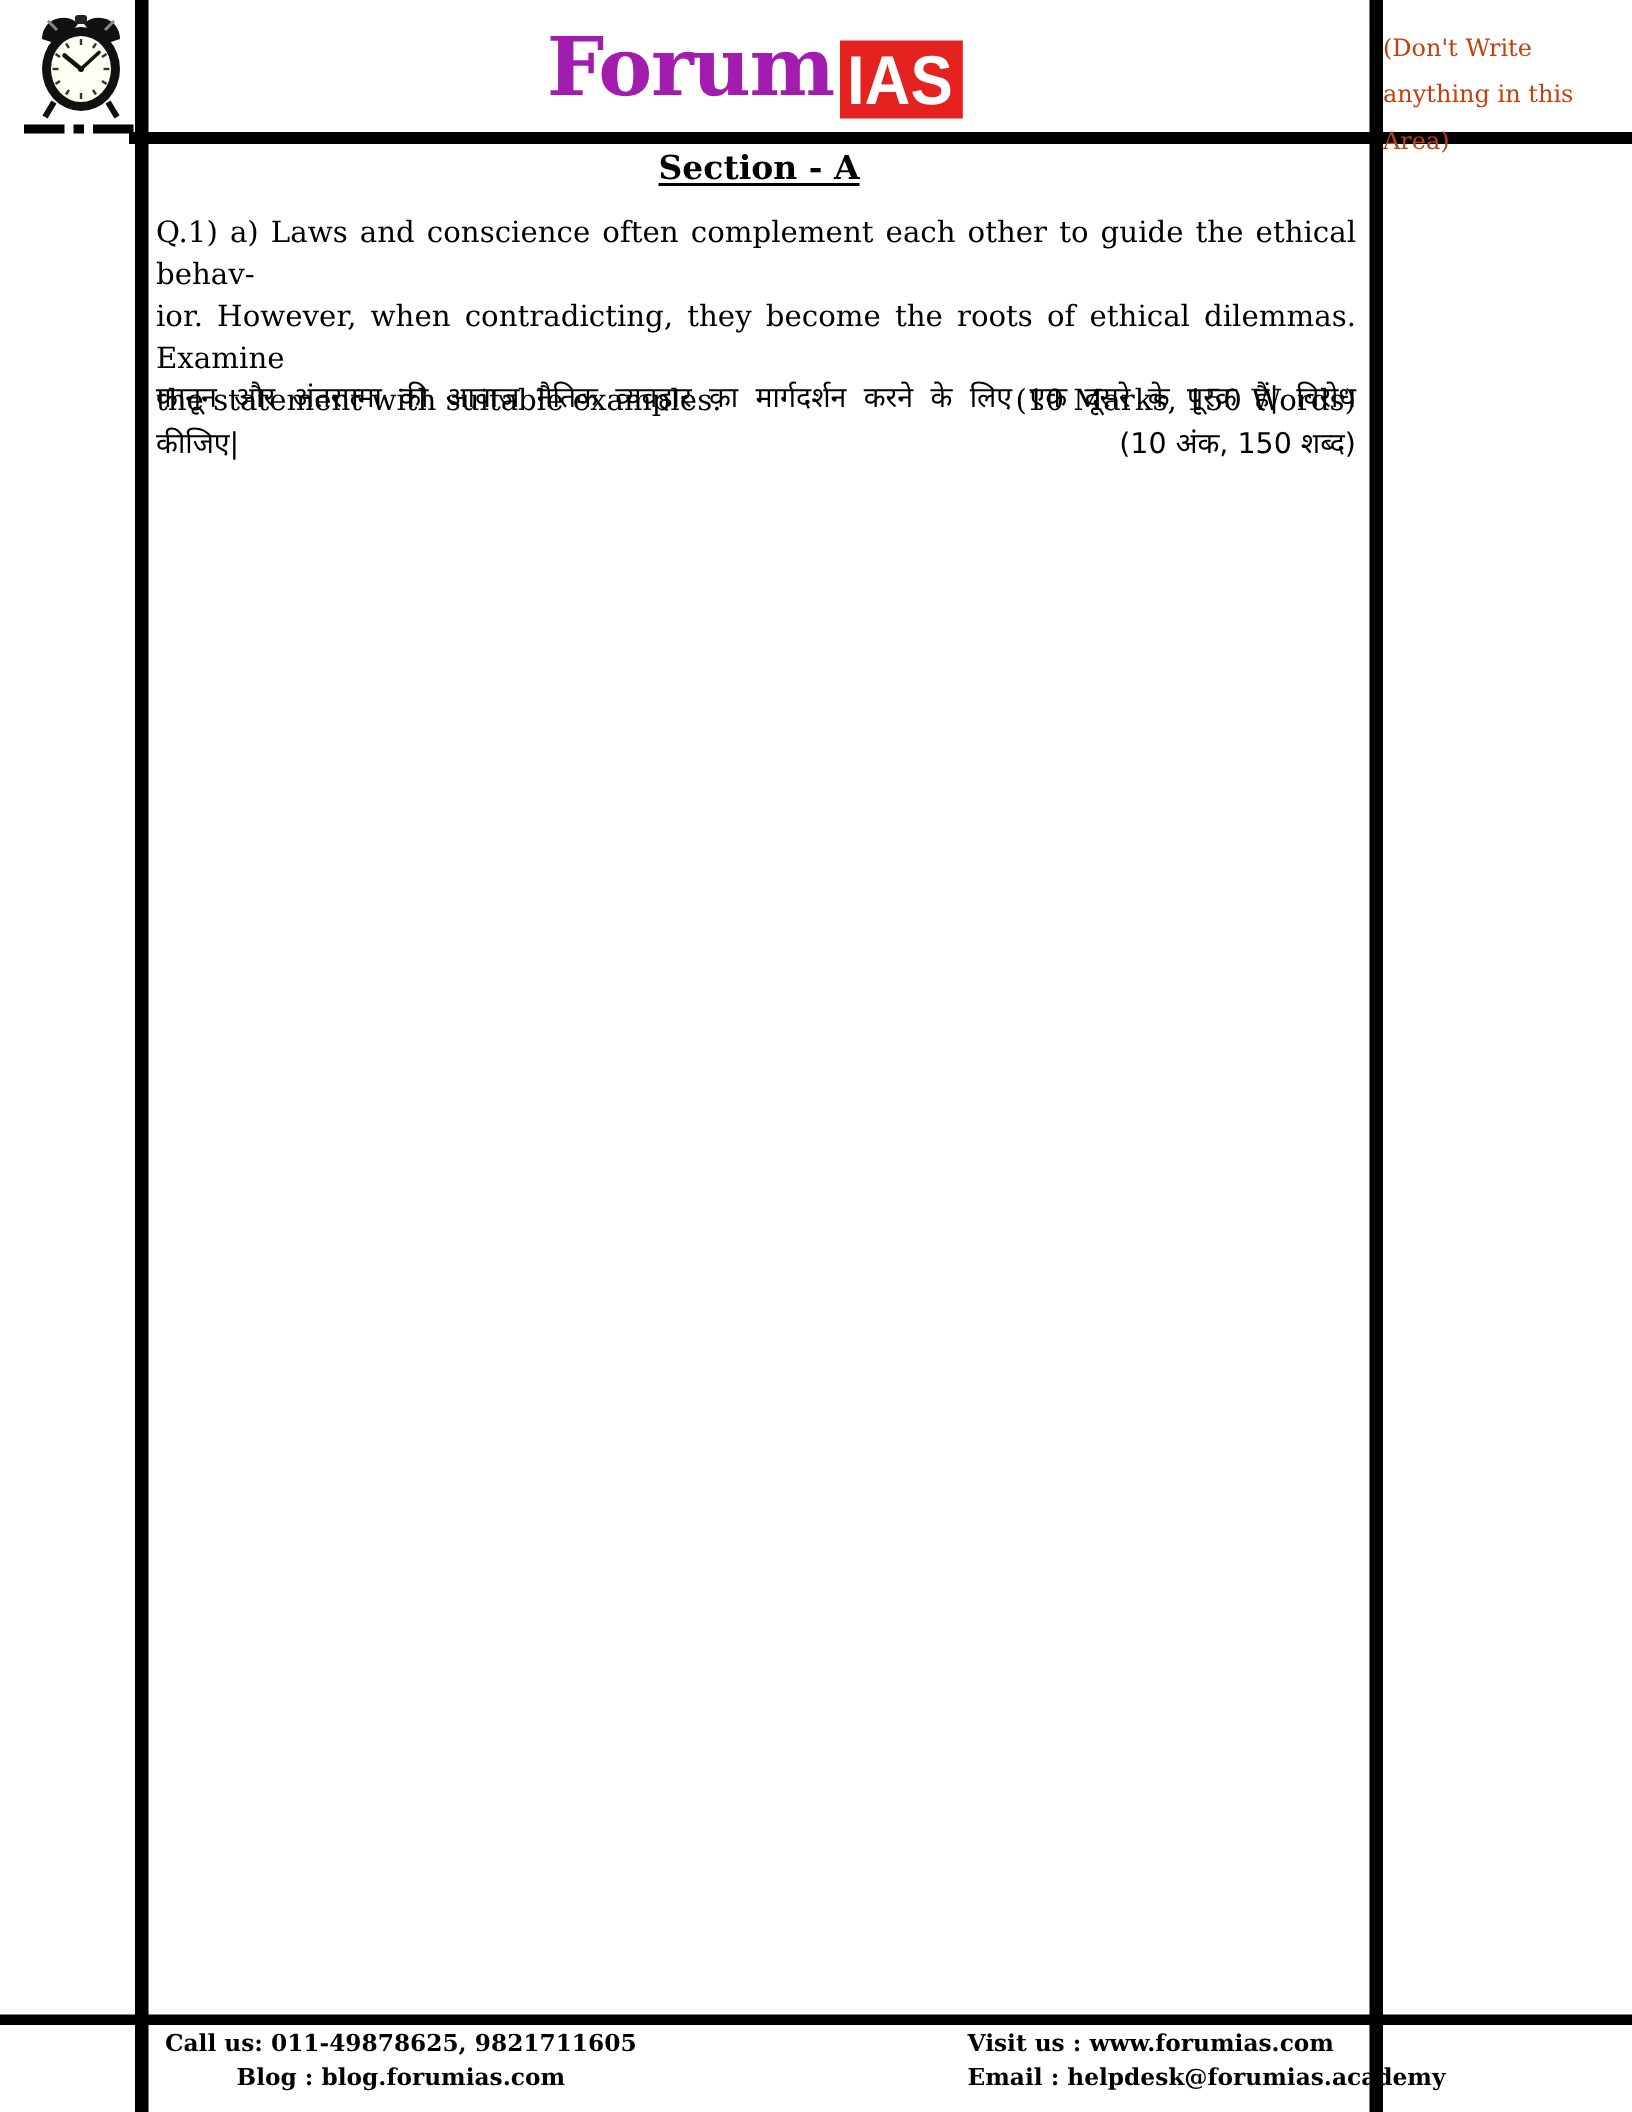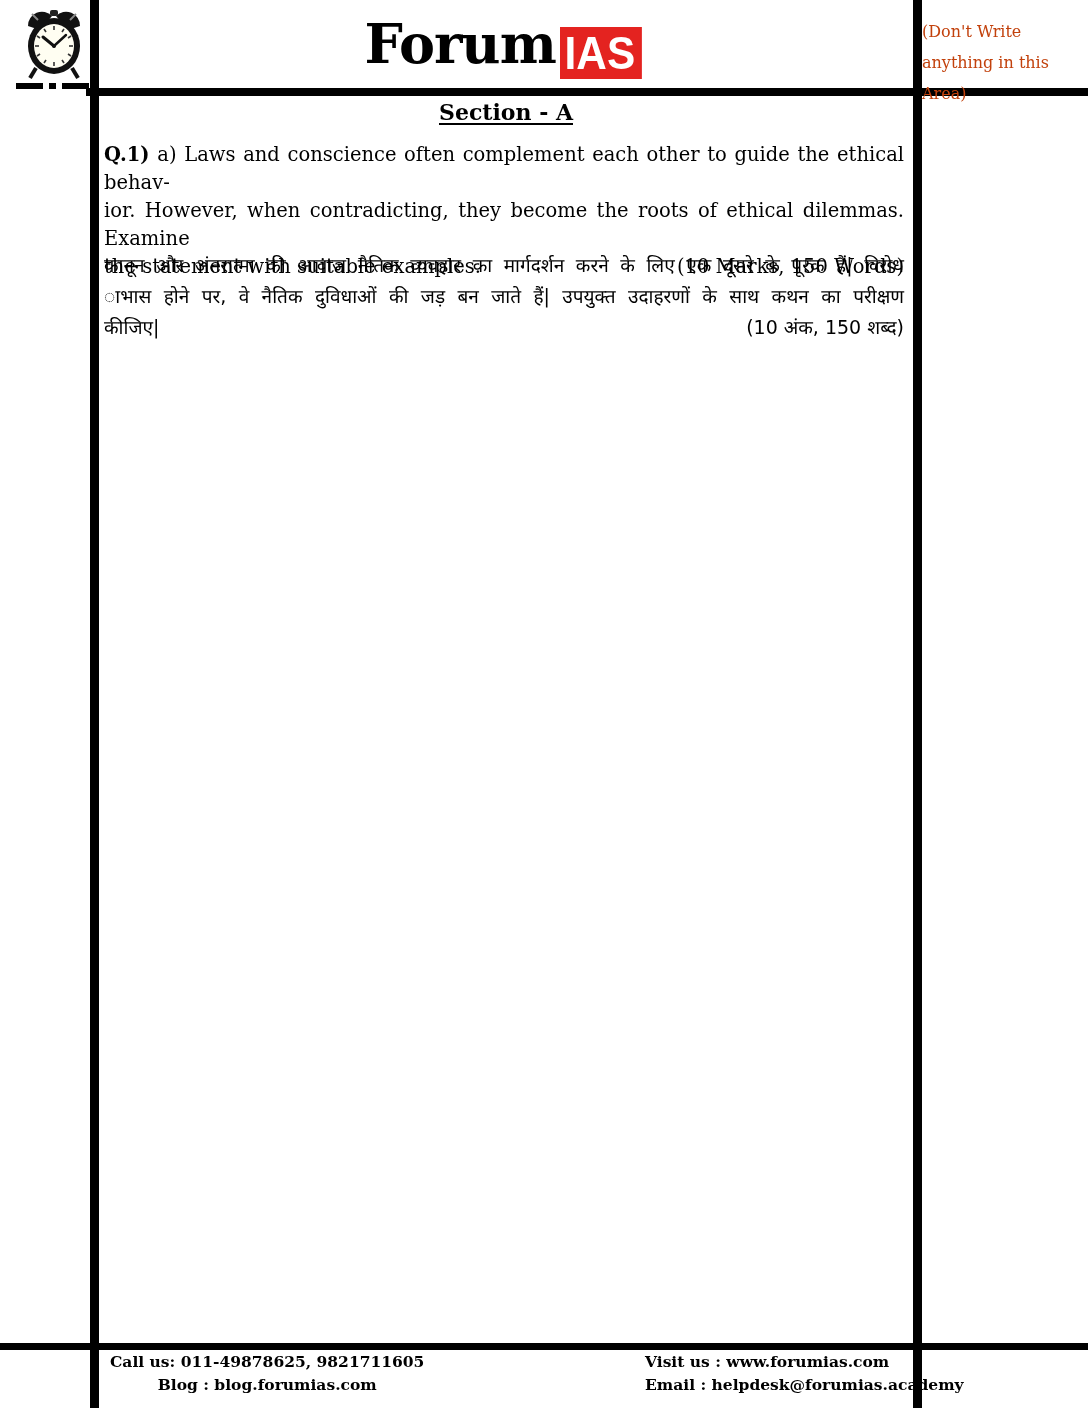--- a/index.html
+++ b/index.html
@@ -18,21 +18,21 @@
   .dash-mark{position:absolute;top:83px;height:6px;background:#000;}
   .dash-1{left:16px;width:27px;}
   .dash-dot{left:49px;width:7px;}
   .dash-2{left:62px;width:27px;}
 
   
   .clock{position:absolute;left:22px;top:4px;width:64px;height:76px;}
   .logo{position:absolute;left:0;top:12px;width:1013px;text-align:center;white-space:nowrap;}
   .logo-forum{
     font-family:"DejaVu Serif","Liberation Serif",serif;
-    font-weight:bold;font-size:54px;color:#000000;letter-spacing:-1px;
+    font-weight:bold;font-size:54px;color:#a21caf;letter-spacing:-1px;
   }
   .logo-ias{
     display:inline-block;background:#e42320;color:#fff;
     font-family:"Liberation Sans","DejaVu Sans",sans-serif;
     font-weight:bold;font-size:46px;line-height:50px;
     padding:1px 7px 1px 5px;margin-left:4px;vertical-align:-6px;
     letter-spacing:0px;transform:scaleX(.92);transform-origin:left;
   }
   .dont-write{
     position:absolute;left:922px;top:16px;width:160px;
@@ -46,21 +46,21 @@
   }
   .section-heading span{text-decoration:underline;text-underline-offset:3px;}
 
   
   .q-en{
     position:absolute;left:104px;top:141px;width:800px;
     font-size:19.5px;line-height:28px;
   }
   .jline{text-align:justify;text-align-last:justify;}
   .lastline{display:flex;justify-content:space-between;}
-  .q-label{font-weight:bold;}
+  .q-label{font-weight:normal;}
 
   .q-hi{
     position:absolute;left:104px;top:250px;width:800px;
     font-family:"DejaVu Sans","Liberation Sans",sans-serif;
     font-size:19px;line-height:31px;
   }
 
   
   .footer{
     position:absolute;left:0;top:1350px;width:1088px;
@@ -131,21 +131,20 @@
   <div class="jline"><span class="q-label">Q.1)</span><span> a) Laws and conscience often complement each other to guide the ethical behav-</span></div>
   <div class="jline">ior. However, when contradicting, they become the roots of ethical dilemmas. Examine</div>
   <div class="lastline">
     <span>the statement with suitable examples.</span>
     <span>(10 Marks, 150 Words)</span>
   </div>
 </div>
 
 <div class="q-hi">
   <div class="jline">कानून और अंतरात्मा की आवाज नैतिक व्यवहार का मार्गदर्शन करने के लिए एक दूसरे के पूरक हैं| विरोध</div>
-  <div class="jline">ाभास होने पर, वे नैतिक दुविधाओं की जड़ बन जाते हैं| उपयुक्त उदाहरणों के साथ कथन का परीक्षण</div>
   <div class="lastline">
     <span>कीजिए|</span>
     <span>(10 अंक, 150 शब्द)</span>
   </div>
 </div>
 
 <div class="footer">
   <div class="footer-left">
     <div>Call us: 011-49878625, 9821711605</div>
     <div>Blog : blog.forumias.com</div>

